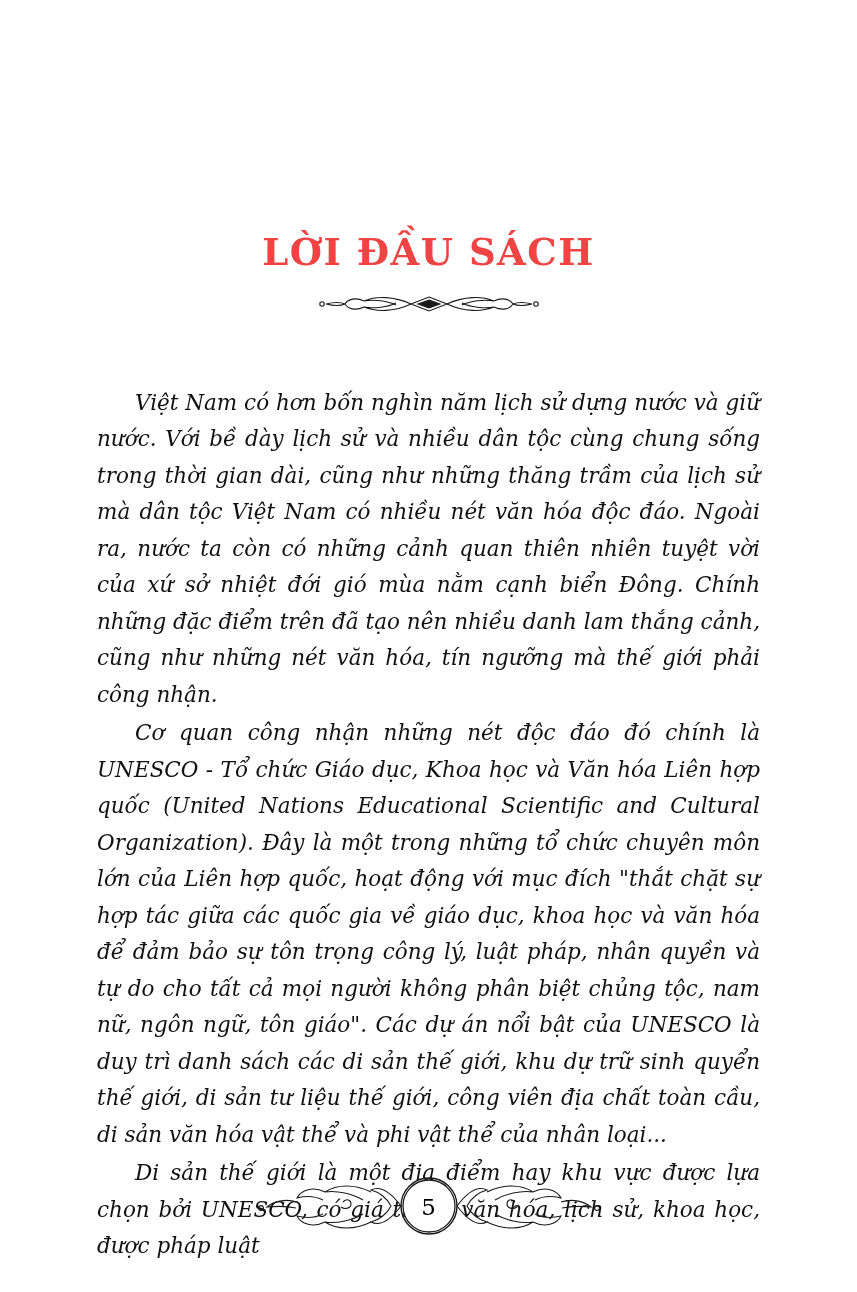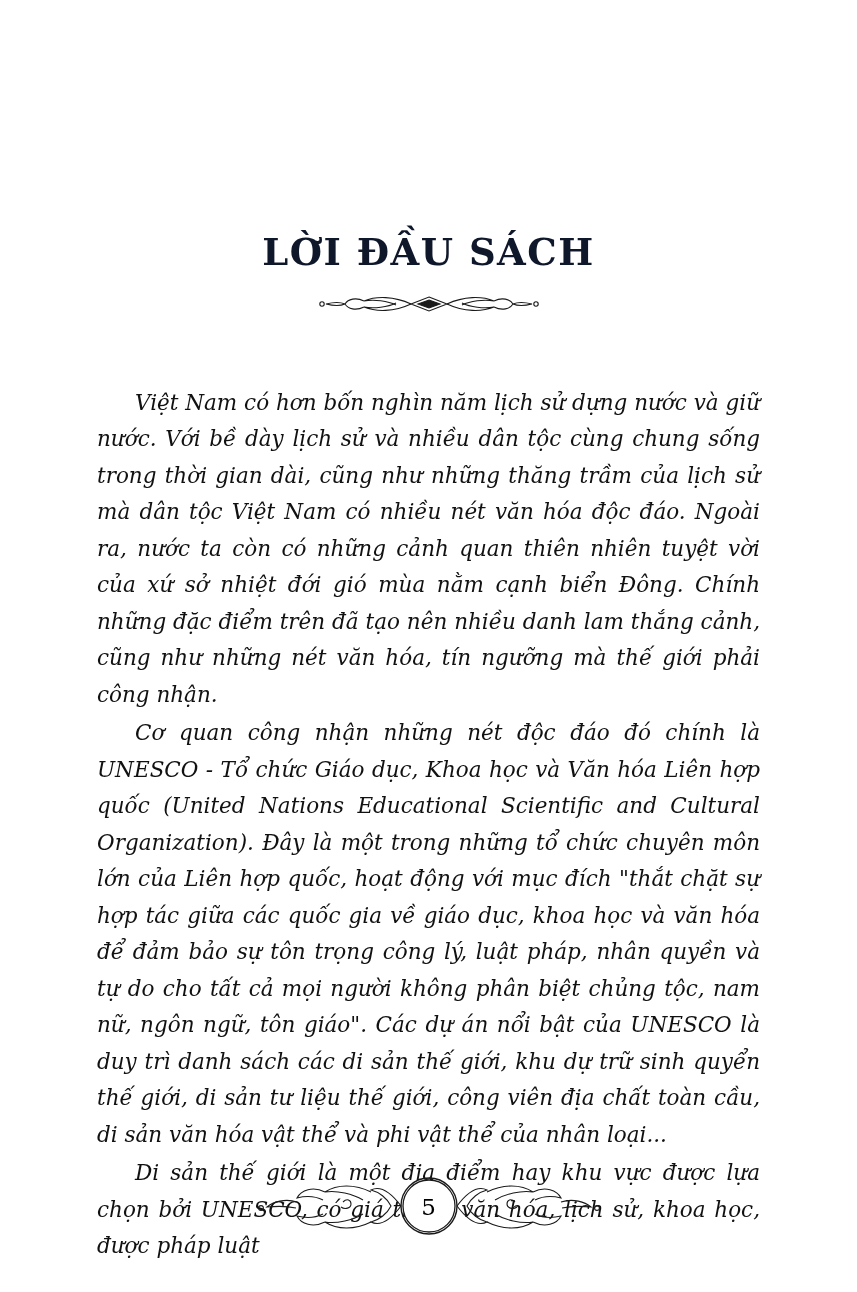--- a/index.html
+++ b/index.html
@@ -26,21 +26,21 @@
   }
 
   .chapter-title {
     margin: 0;
     padding-top: 232px;
     text-align: center;
     font-family: "DejaVu Serif", serif;
     font-weight: bold;
     font-size: 37px;
     letter-spacing: 1.5px;
-    color: #0f172a;
+    color: #ef4444;
     line-height: 1.1;
   }
 
   .title-ornament {
     margin: 14px auto 0 auto;
     width: 230px;
     height: 34px;
     display: block;
   }
 

